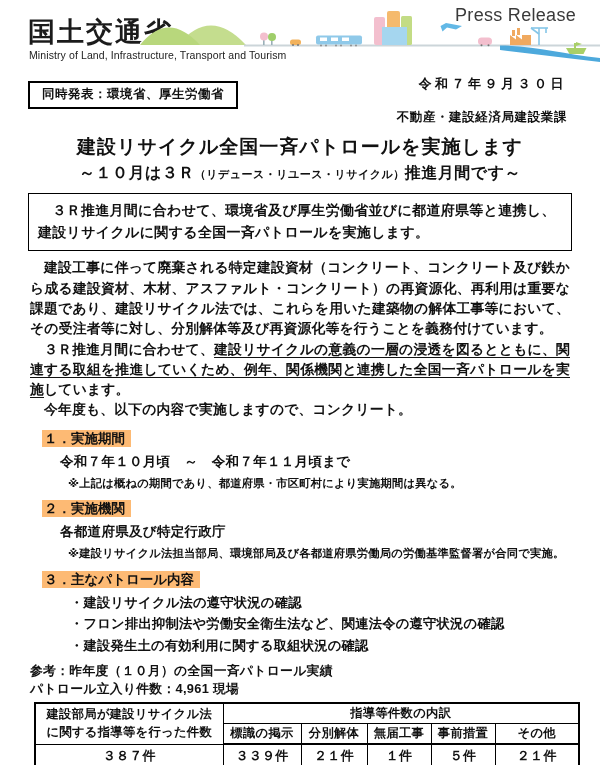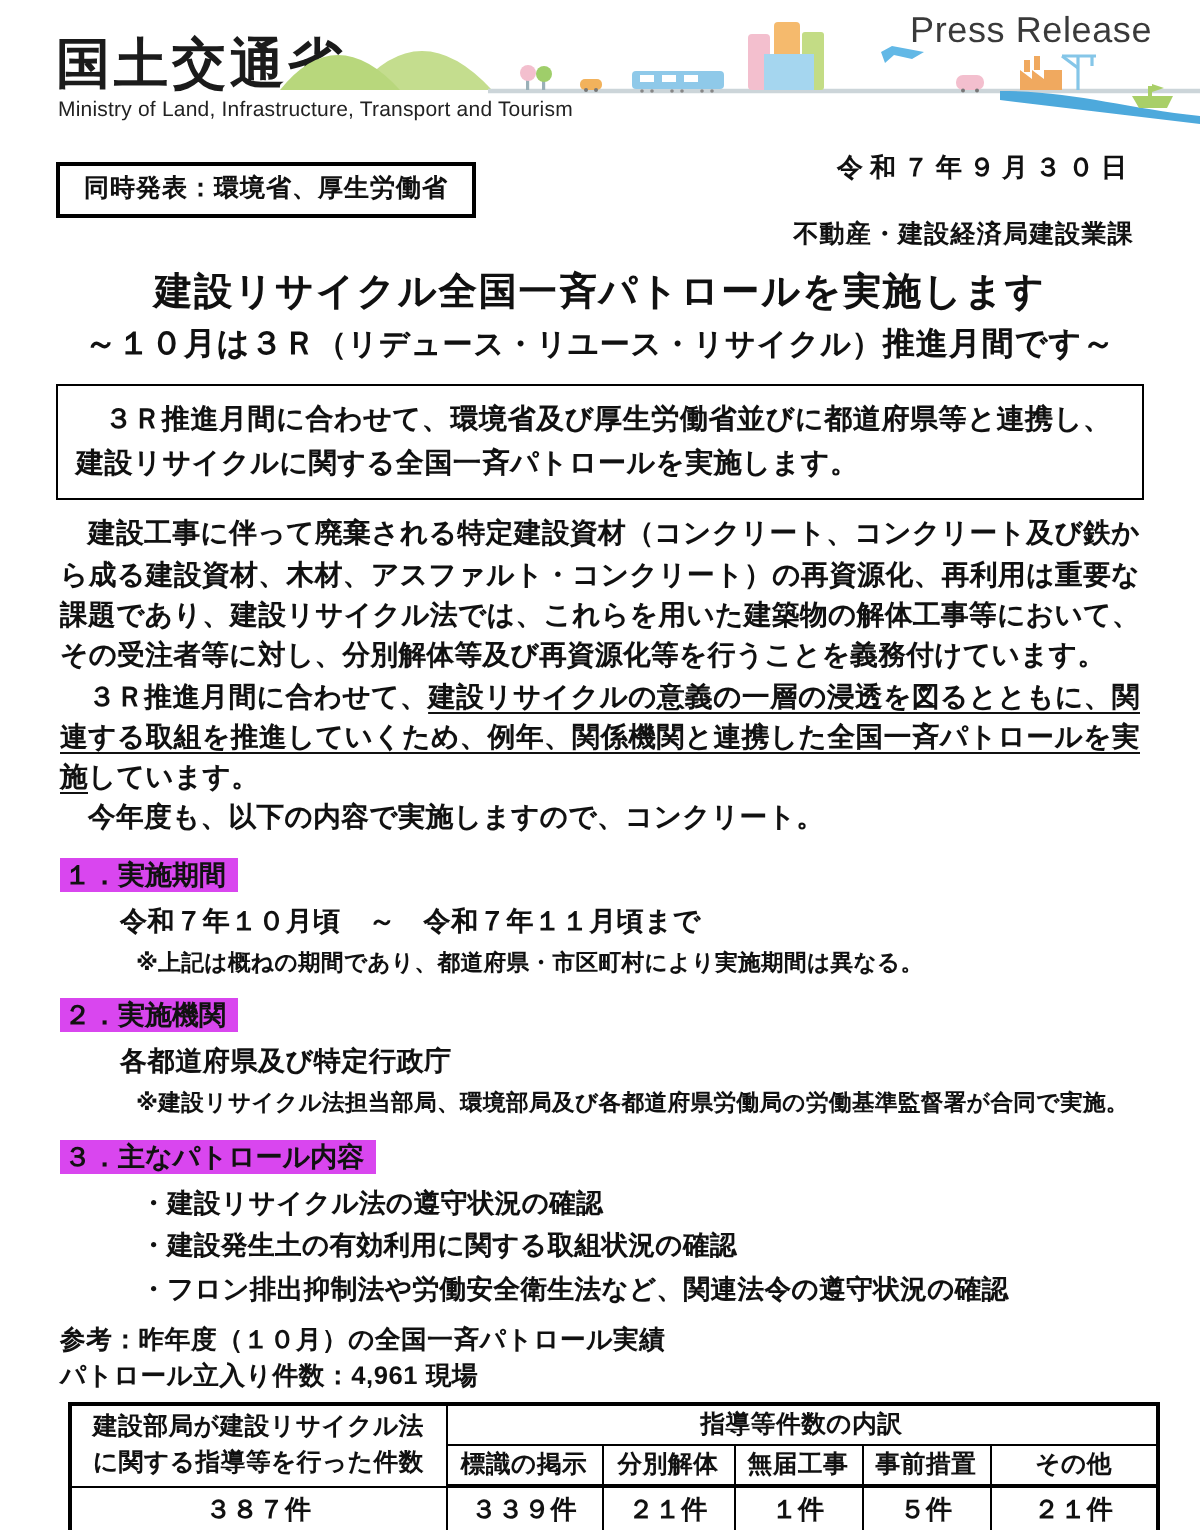--- a/index.html
+++ b/index.html
@@ -38,39 +38,39 @@
     position:absolute; right:33px; top:74px;
     text-align:right; font-weight:bold; line-height:1.6;
   }
   .date-line { font-size:13px; letter-spacing:3.5px; }
   .dept-line { font-size:12.5px; letter-spacing:0.6px;margin-top:12px; }
 
   
   .title-block { margin-top:12px; text-align:center; font-weight:bold; }
   .title-line1 { font-size:19px; letter-spacing:1px; line-height:26px; }
   .title-line2 { font-size:16px; letter-spacing:0.5px; line-height:24px; margin-top:1px; }
-  .title-line2 .small { font-size:15px; }
+  .title-line2 .small { font-size:11px; }
 
   
   .summary-box {
     margin:7px 28px 0;
     border:1.5px solid #000;
     padding:6px 9px 7px;
     font-size:14px; font-weight:bold; line-height:1.55; letter-spacing:0.3px;
   }
 
   
   .body-block { margin:7px 30px 0; font-size:13.8px; font-weight:bold; line-height:1.47; letter-spacing:0.2px; text-align:justify; }
   .body-block p { margin:0; }
   .ul { text-decoration:underline; text-underline-offset:2.5px; }
 
   
   .section { margin:8px 30px 0; font-weight:bold; }
   .section-heading { font-size:13.5px; line-height:1.5; }
-  .hl { background:#d946ef; padding:1px 6px 1px 2px; }
+  .hl { background:#fdba74; padding:1px 6px 1px 2px;margin-left:12px; }
   .section-body { font-size:13.5px; line-height:1.55; padding-left:30px; margin-top:3px; letter-spacing:0.3px; }
   .section-note { font-size:11.3px; line-height:1.45; padding-left:38px; margin-top:2px; letter-spacing:0.2px; }
   .bullets { margin-top:3px; }
   .bullet { font-size:13.3px; line-height:1.45; padding-left:40px; margin-top:2px; letter-spacing:0.2px; }
 
   
   .reference { margin:7px 30px 0; font-size:12.8px; font-weight:bold; line-height:1.45; letter-spacing:0.3px; }
 
   
   table.patrol {
@@ -201,22 +201,22 @@
   <div class="section">
     <div class="section-heading"><span class="hl">２．実施機関</span></div>
     <div class="section-body">各都道府県及び特定行政庁</div>
     <div class="section-note">※建設リサイクル法担当部局、環境部局及び各都道府県労働局の労働基準監督署が合同で実施。</div>
   </div>
 
   <div class="section">
     <div class="section-heading"><span class="hl">３．主なパトロール内容</span></div>
     <div class="bullets">
       <div class="bullet">・建設リサイクル法の遵守状況の確認</div>
+      <div class="bullet">・フロン排出抑制法や労働安全衛生法など、関連法令の遵守状況の確認</div>
       <div class="bullet">・建設発生土の有効利用に関する取組状況の確認</div>
-      <div class="bullet">・フロン排出抑制法や労働安全衛生法など、関連法令の遵守状況の確認</div>
     </div>
   </div>
 
   <div class="reference">
     <div>参考：昨年度（１０月）の全国一斉パトロール実績</div>
     <div>パトロール立入り件数：4,961 現場</div>
   </div>
 
   <table class="patrol">
     <tbody>

